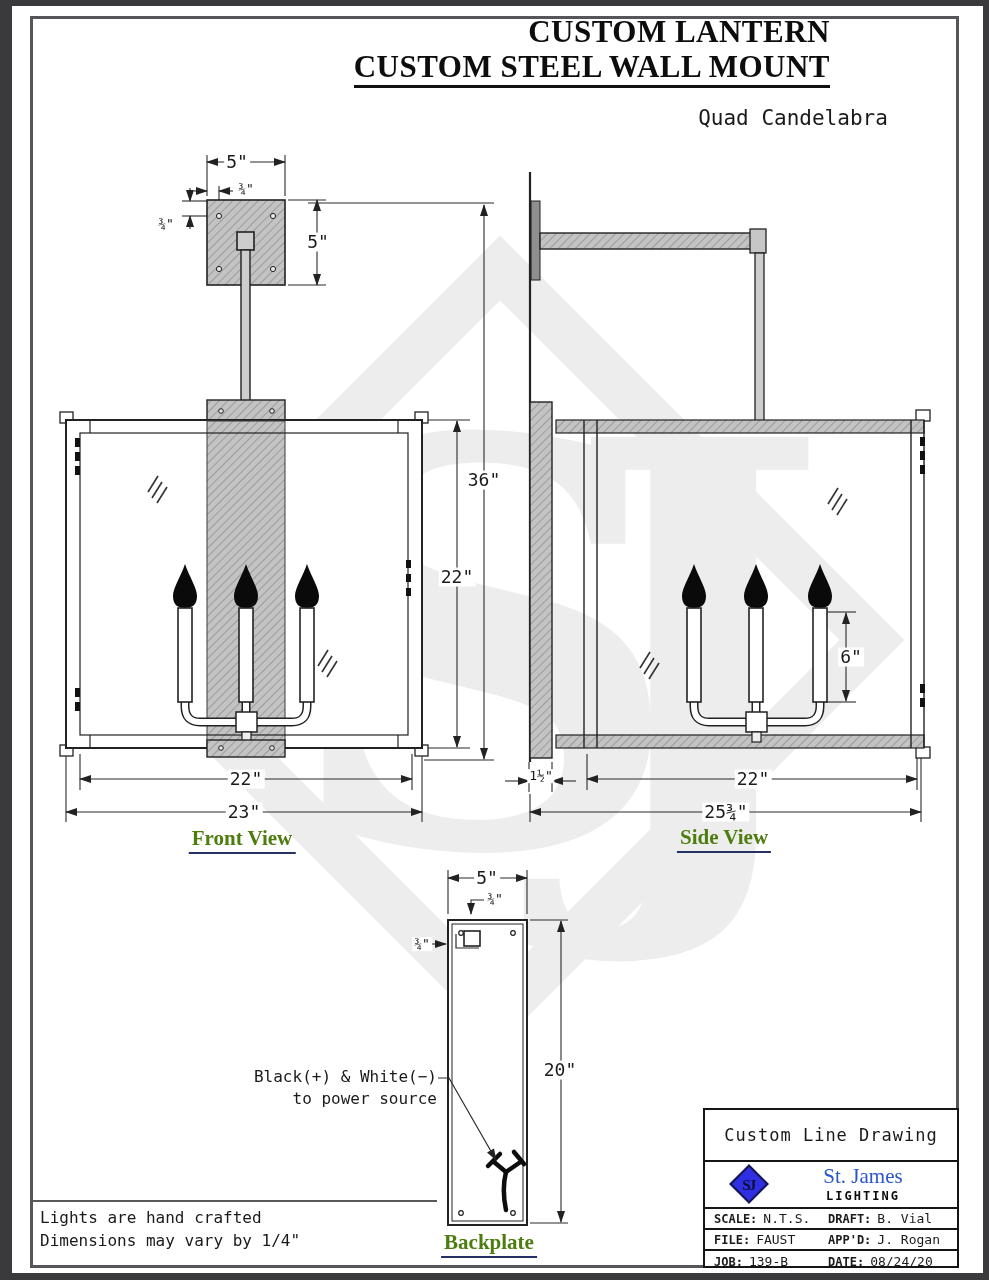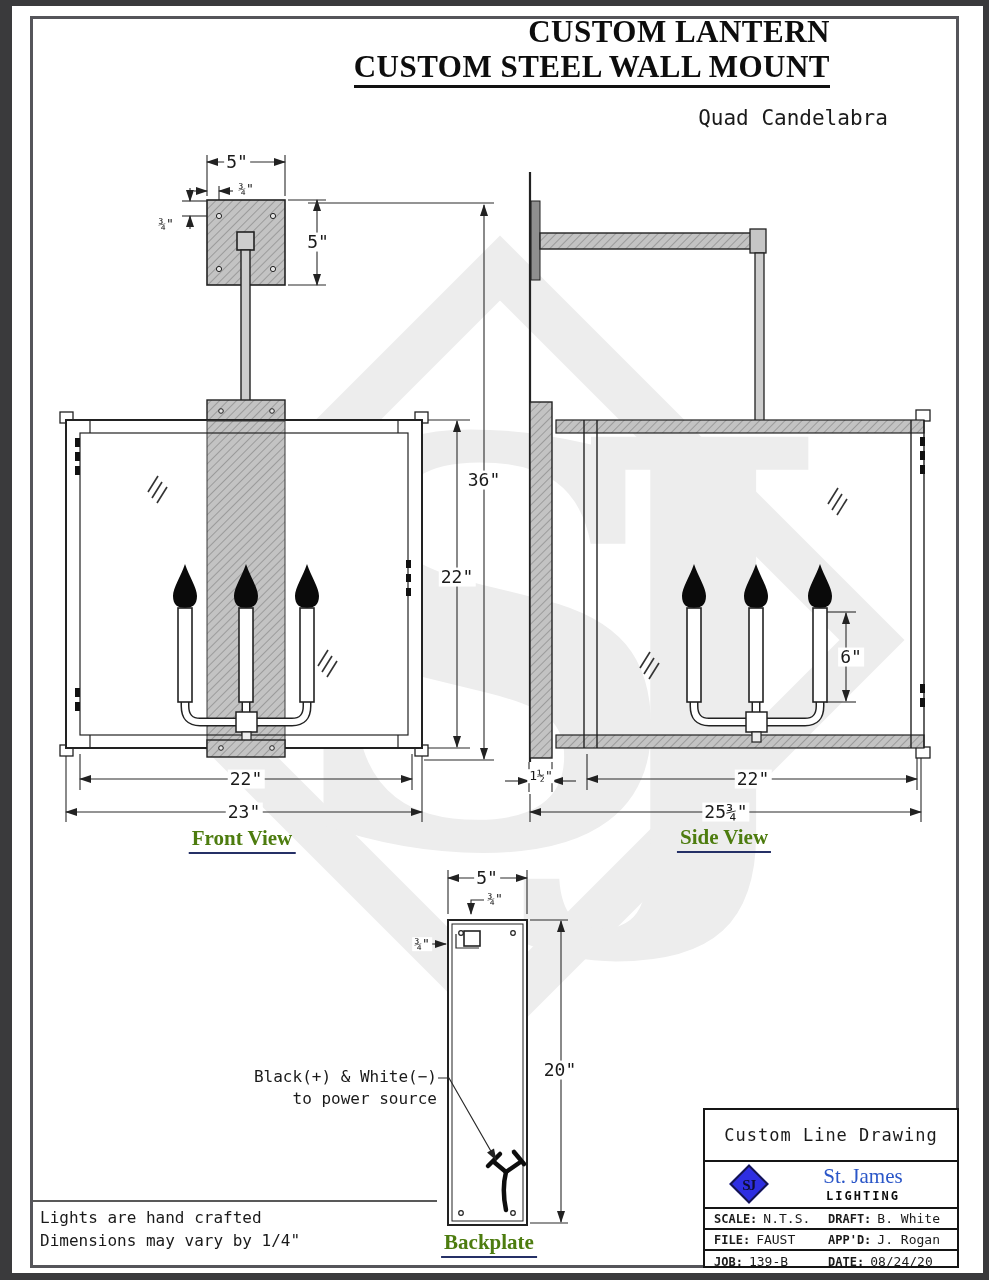--- a/index.html
+++ b/index.html
@@ -344,21 +344,21 @@
         <div class="brand-sub">LIGHTING</div>
       </div>
     </div>
     <div class="tb-row">
       <div class="tb-cell c1">
         <span class="tb-lbl">SCALE:</span>
         <span class="tb-val">N.T.S.</span>
       </div>
       <div class="tb-cell c2">
         <span class="tb-lbl">DRAFT:</span>
-        <span class="tb-val">B. White</span>
+        <span class="tb-val">B. Vial</span>
       </div>
     </div>
     <div class="tb-row">
       <div class="tb-cell c1">
         <span class="tb-lbl">FILE:</span>
         <span class="tb-val">FAUST</span>
       </div>
       <div class="tb-cell c2">
         <span class="tb-lbl">APP'D:</span>
         <span class="tb-val">J. Rogan</span>

